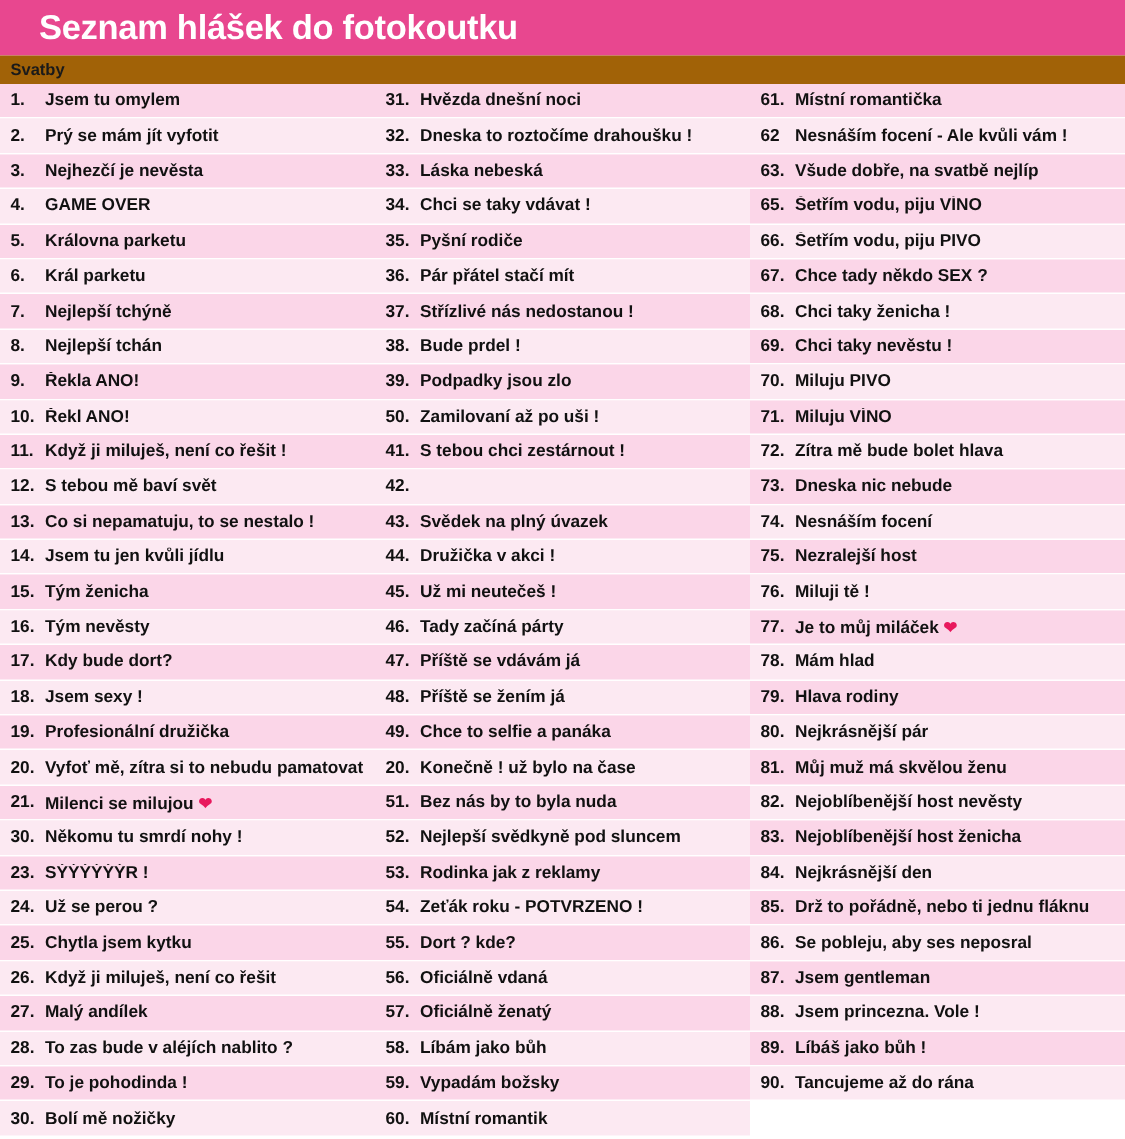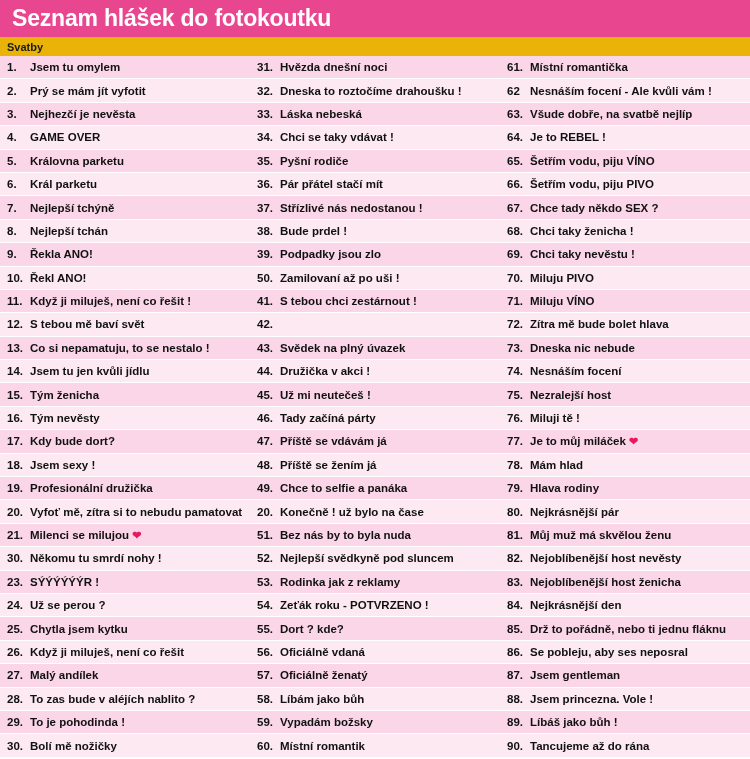--- a/index.html
+++ b/index.html
@@ -17,32 +17,32 @@
     width: 750px;
     height: 759px;
     position: relative;
     box-sizing: border-box;
   }
   .title-bar {
     background: #e8478f;
     height: 37px;
     display: flex;
     align-items: center;
-    padding-left: 12px;
+    padding-left: 26px;
     box-sizing: border-box;
   }
   .title-bar .title {
     color: #ffffff;
     font-size: 23px;
     font-weight: bold;
     letter-spacing: -0.2px;
     line-height: 1;
   }
   .section-bar {
-    background: #eab308;
+    background: #a16207;
     height: 19px;
     display: flex;
     align-items: center;
     padding-left: 7px;
     box-sizing: border-box;
   }
   .section-bar .section-label {
     color: #1a1a1a;
     font-size: 11px;
     font-weight: bold;
@@ -351,24 +351,20 @@
           <div class="txt">Místní romantička</div>
         </div>
         <div class="row even">
           <div class="num">62</div>
           <div class="txt">Nesnáším focení - Ale kvůli vám !</div>
         </div>
         <div class="row odd">
           <div class="num">63.</div>
           <div class="txt">Všude dobře, na svatbě nejlíp</div>
         </div>
-        <div class="row even">
-          <div class="num">64.</div>
-          <div class="txt">Je to REBEL !</div>
-        </div>
         <div class="row odd">
           <div class="num">65.</div>
           <div class="txt">Šetřím vodu, piju VÍNO</div>
         </div>
         <div class="row even">
           <div class="num">66.</div>
           <div class="txt">Šetřím vodu, piju PIVO</div>
         </div>
         <div class="row odd">
           <div class="num">67.</div>

